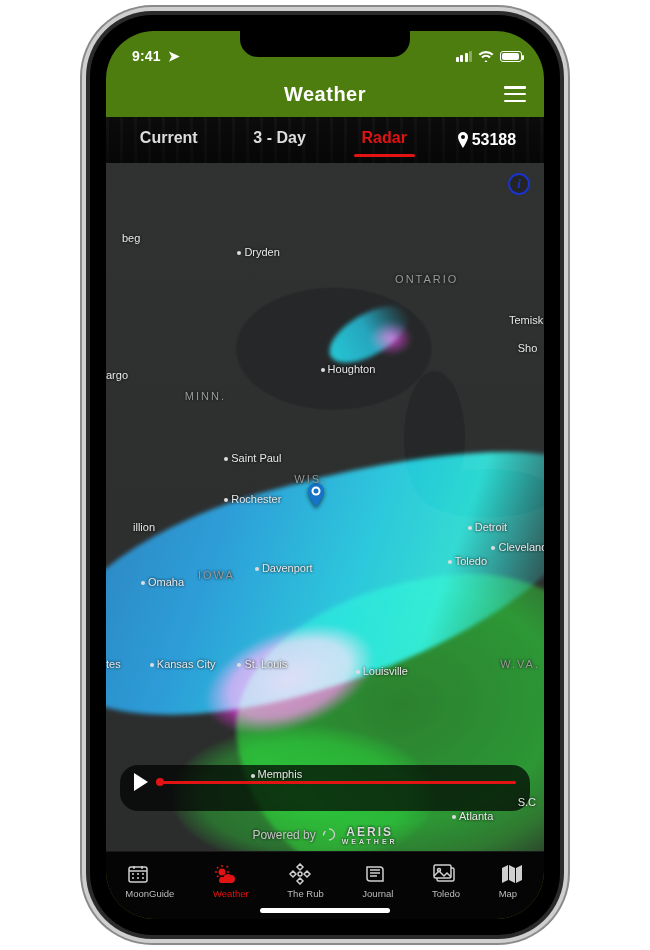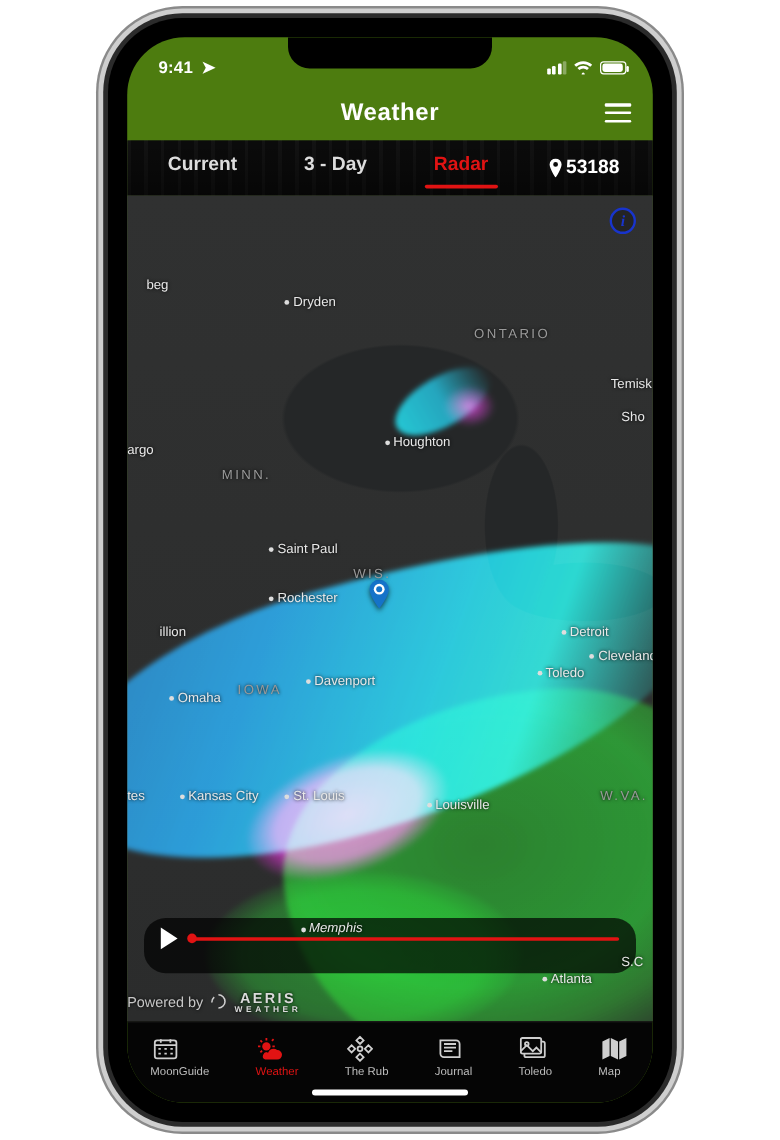--- a/index.html
+++ b/index.html
@@ -199,21 +199,21 @@
   }
   .track {
     flex:1; height:3px; background:#e11313; border-radius:2px; position:relative;
   }
   .track .thumb { position:absolute; left:0; top:50%; transform:translate(-50%,-50%); width:8px;height:8px;border-radius:50%;background:#e11313;}
   .playtime {
     position:absolute; left:0; right:0; bottom:4px; text-align:center; font-size:12px; color:#e6e6e6;
   }
   .powered {
     position:absolute; left:0; right:0; bottom:6px; text-align:center; font-size:12px; color:#c7c7c7;
-    display:flex; align-items:center; gap:6px;
+    display:flex; align-items:center; justify-content:center; gap:6px;
     text-shadow:0 0 3px #000;
   }
   .powered .brand { font-weight:600; letter-spacing:2px; font-size:12px; color:#dbdbdb;}
   .powered .brand small{display:block;font-size:7px;letter-spacing:3px;margin-top:-1px;}
   .tabbar {
     height: 68px;
     background: #050505;
     border-top: 1px solid #1a1a1a;
     display: flex;
     align-items: center;
@@ -337,21 +337,21 @@
         <div class="city" style="left: 27%; top: 48%;"><span class="dot"></span>Rochester</div>
         <div class="city" style="left: 34%; top: 58%;"><span class="dot"></span>Davenport</div>
         <div class="city" style="left: 8%; top: 60%;"><span class="dot"></span>Omaha</div>
         <div class="city" style="left: 73%; top: 52%; margin-left: 42px;"><span class="dot"></span>Detroit</div>
         <div class="city" style="left: 78%; top: 57%;"><span class="dot"></span>Toledo</div>
         <div class="city" style="left: 88%; top: 55%;"><span class="dot"></span>Cleveland</div>
         <div class="city" style="left: 79%; top: 94%;"><span class="dot"></span>Atlanta</div>
         <div class="city" style="left: 10%; top: 72%;"><span class="dot"></span>Kansas City</div>
         <div class="city" style="left: 30%; top: 72%;"><span class="dot"></span>St. Louis</div>
         <div class="city" style="left: 57%; top: 73%;"><span class="dot"></span>Louisville</div>
-        <div class="city" style="left: 33%; top: 88%; font-style: italic;"><span class="dot"></span>Memphis</div>
+        <div class="city" style="left: 33%; top: 88%;"><span class="dot"></span>Memphis</div>
         <div class="city" style="left: 0%; top: 10%; padding-left: 16px;">beg</div>
         <div class="city" style="left: 0%; top: 30%;">argo</div>
         <div class="city" style="left: 0%; top: 52%; padding-left: 27px;">illion</div>
         <div class="city" style="left: 0%; top: 72%;">tes</div>
         <div class="city" style="left: 92%; top: 22%;">Temisk</div>
         <div class="city" style="left: 94%; top: 26%;">Sho</div>
         <div class="city" style="left: 94%; top: 92%;">S.C</div>
       </div>
 
     <div class="tabbar">

